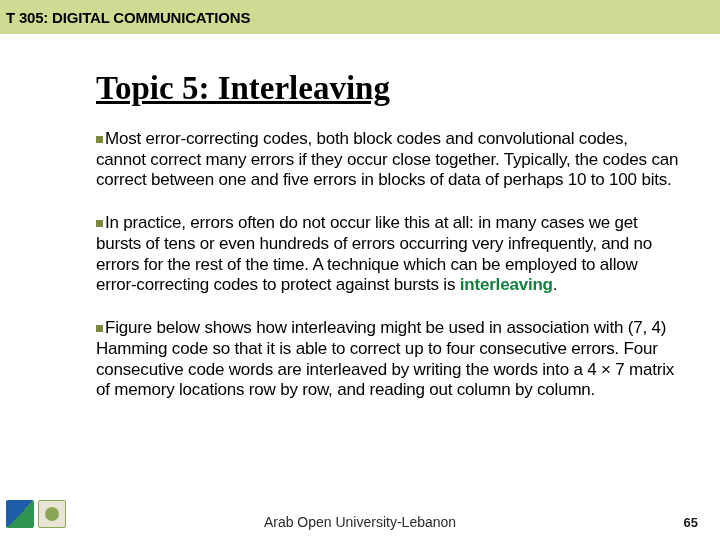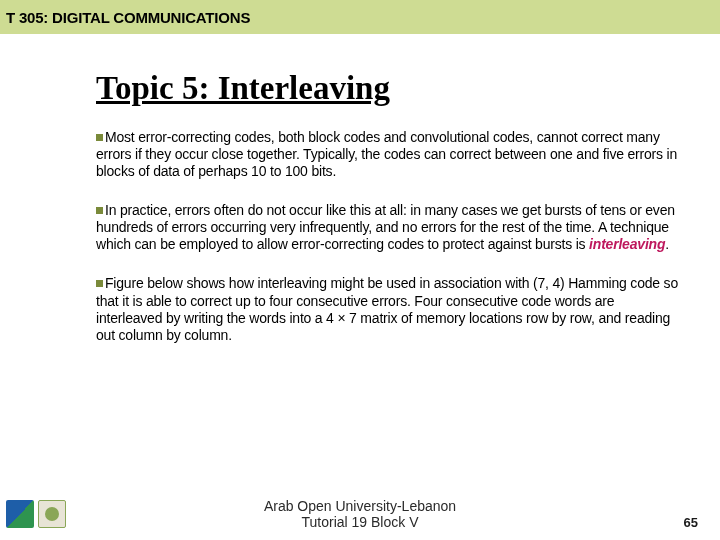--- a/index.html
+++ b/index.html
@@ -16,23 +16,23 @@
   }
   .content {
     position: absolute; left: 96px; top: 70px; right: 40px;
   }
   .topic-title {
     font-family: "Times New Roman", Times, serif;
     font-weight: bold; font-size: 33px; color: #000;
     text-decoration: underline;
     margin-bottom: 22px;
   }
-  .para { font-size: 14px; color: #000; line-height: 1.22; margin-bottom: 22px; letter-spacing: -0.2px; }
+  .para { font-size: 17px; color: #000; line-height: 1.22; margin-bottom: 22px; letter-spacing: -0.2px; }
   .bullet { display: inline-block; width: 7px; height: 7px; background: #7a8a3a; vertical-align: 1px; margin-right: 2px; }
-  .emph { font-style: italic; font-weight: bold; color: #be185d; }
+  .emph { font-weight: bold; color: #15803d; }
   .footer {
     position: absolute; bottom: 10px; left: 0; width: 100%;
     text-align: center; font-size: 14px; color: #2a2a2a; line-height: 1.15;
   }
   .pagenum {
     position: absolute; bottom: 10px; right: 22px;
     font-size: 13px; color: #1a1a1a; font-weight: bold;
   }
   .logos {
     position: absolute; bottom: 6px; left: 6px; width: 70px; height: 38px;
@@ -78,17 +78,16 @@
     </div>
   </div>
 
   <div class="logos">
     <div class="logo-a"></div>
     <div class="logo-b"></div>
   </div>
 
   <div class="footer">
     <div>Arab Open University-Lebanon</div>
-    <div>Tutorial 19 Block V</div>
   </div>
 
   <div class="pagenum">65</div>
 </div>
 
 </body></html>

